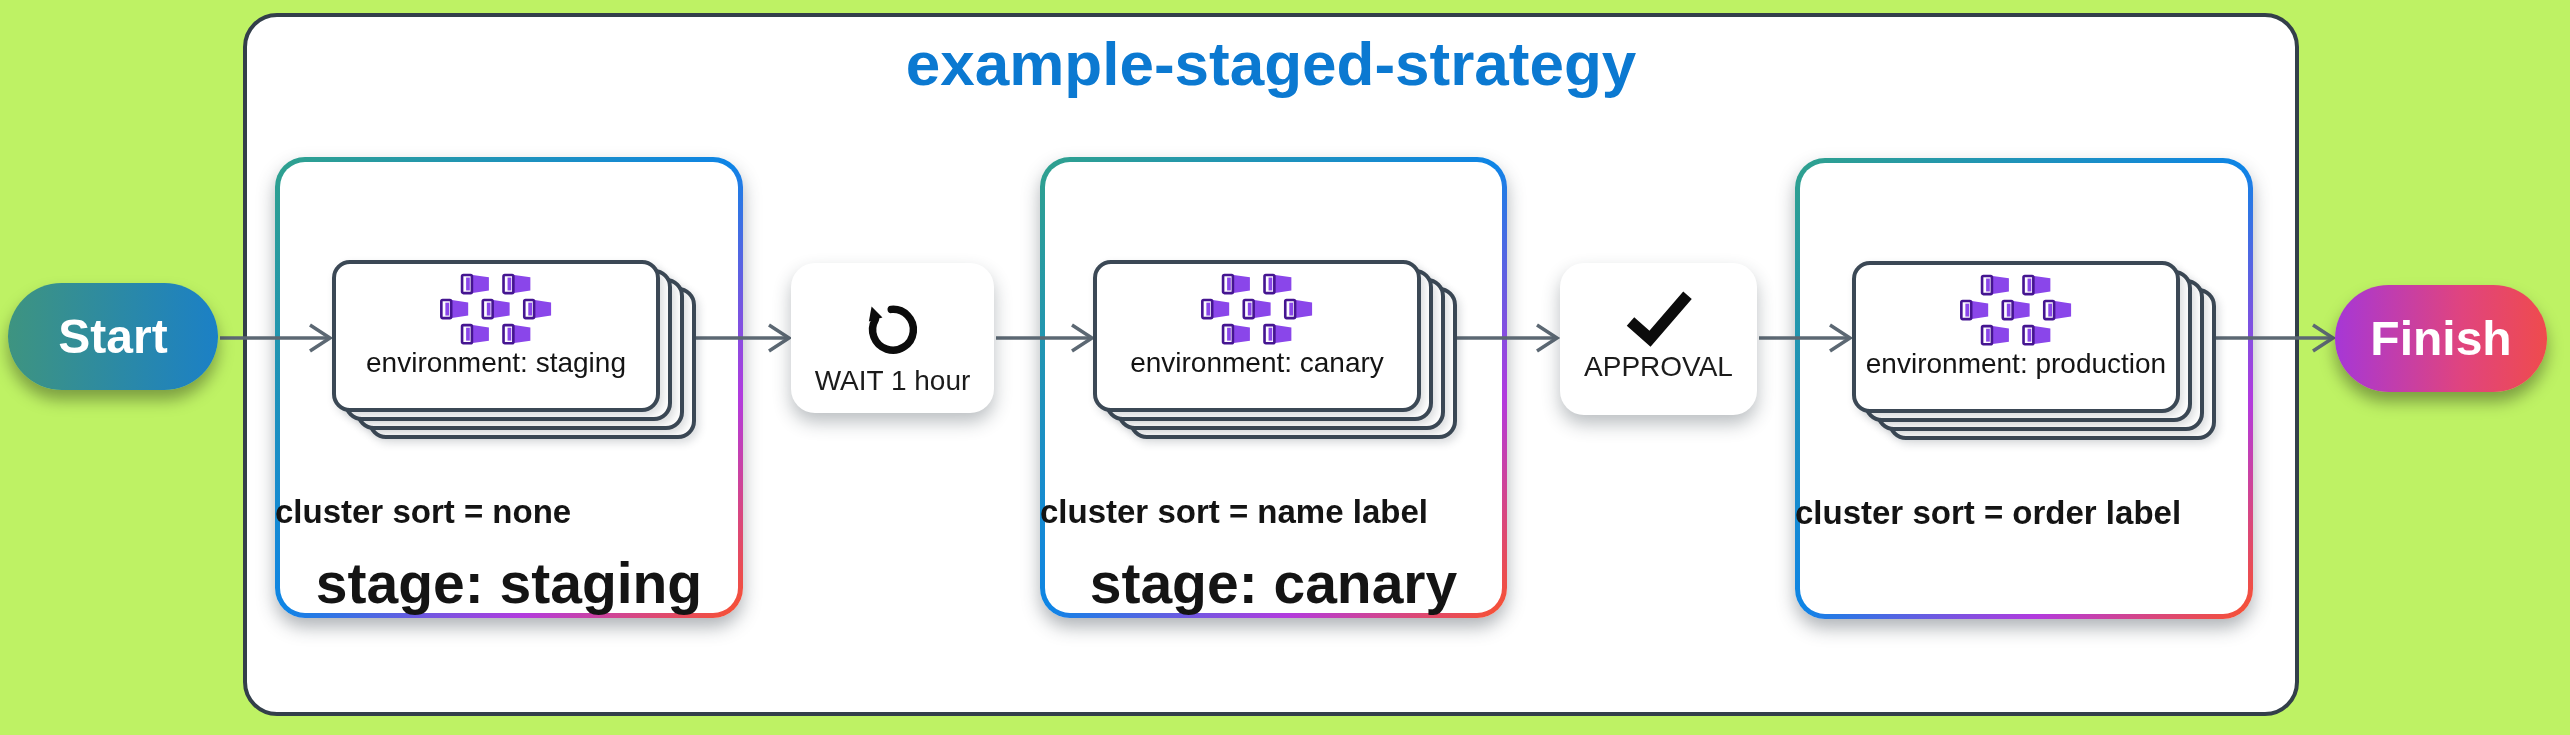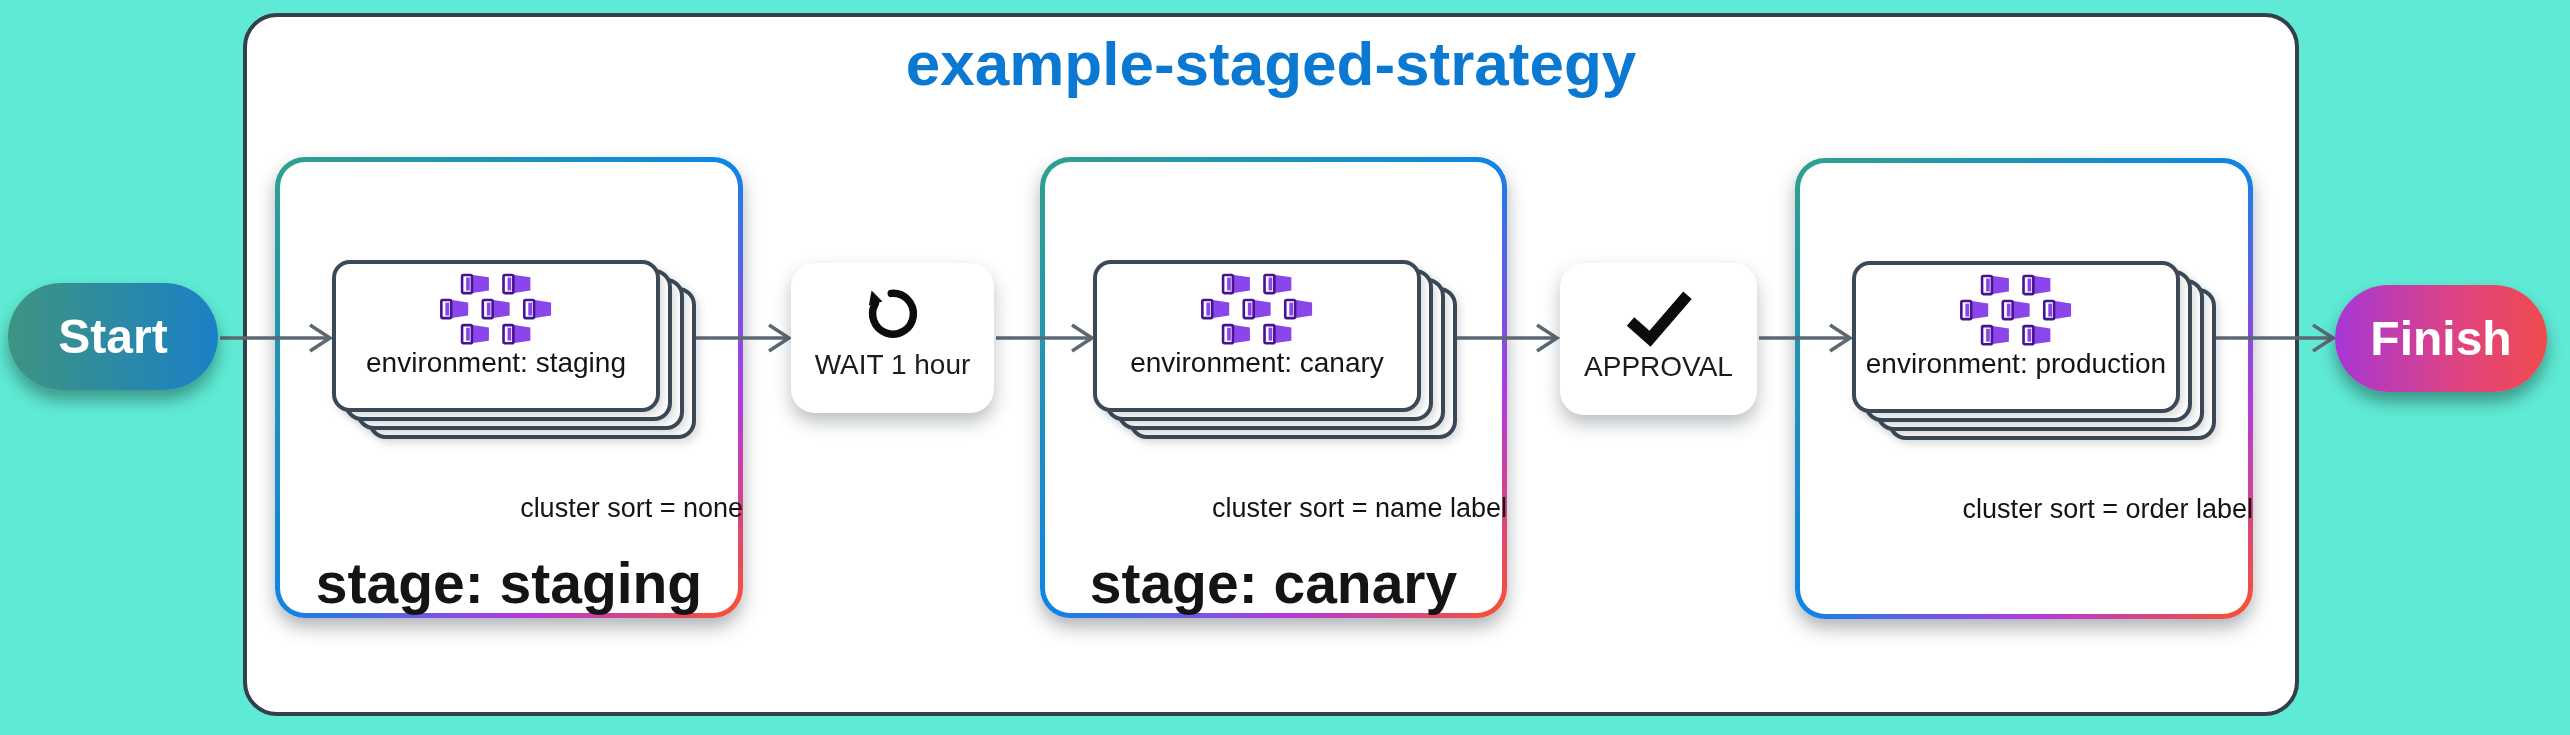--- a/index.html
+++ b/index.html
@@ -1,17 +1,17 @@
 <!DOCTYPE html>
 <html><head>
 <meta charset="utf-8">
 <style>
   html,body{margin:0;padding:0;background:#ffffff;}
   body{font-family:"Liberation Sans", sans-serif; color:#141414;}
-  .canvas{position:relative;width:2570px;height:735px;background:#5eead4;overflow:hidden;}
+  .canvas{position:relative;width:2570px;height:735px;background:#bef264;overflow:hidden;}
 
   
   .strategy-container{position:absolute;left:243px;top:13px;width:2056px;height:703px;
     border:4px solid #333f4a;border-radius:34px;background:#ffffff;box-sizing:border-box;}
   .strategy-title{position:absolute;left:243px;top:28px;width:2056px;text-align:center;
     font-size:62px;font-weight:bold;color:#0b79d1;letter-spacing:0px;}
 
   
   .stage-border{position:absolute;border-radius:30px;padding:5px;box-sizing:border-box;
     background:linear-gradient(135deg,#2fa18d 0%,#0e84e6 50%,#b23ade 76%,#f4503a 98%);
@@ -28,30 +28,30 @@
   .stack-3{left:1852px;top:261px;padding-left:10px;}
   .card-layer{position:absolute;width:328px;height:152px;background:#ffffff;
     border:4px solid #3b4855;border-radius:18px;box-sizing:border-box;
     box-shadow:3px 4px 8px rgba(44,55,66,.18);}
   .layer-back3{left:36px;top:27px;}
   .layer-back2{left:24px;top:18px;}
   .layer-back1{left:12px;top:9px;}
   .card-front{left:0;top:0;display:flex;flex-direction:column;align-items:center;justify-content:flex-start;padding-top:9px;}
   .environment-label{font-size:28px;font-weight:normal;margin-top:2px;white-space:nowrap;}
 
-  .cluster-sort-label{position:absolute;left:0;width:100%;text-align:right;top:336px;
-    font-size:27px;font-weight:normal;}
+  .cluster-sort-label{position:absolute;left:0;width:100%;text-align:left;top:336px;
+    font-size:33px;font-weight:bold;}
   .stage-label{position:absolute;left:0;width:100%;text-align:center;top:393px;
     font-size:57px;font-weight:bold;}
 
   
   .step-box{position:absolute;z-index:4;background:#ffffff;border-radius:24px;
     box-shadow:0 9px 18px rgba(44,55,66,.32);display:flex;flex-direction:column;
     align-items:center;justify-content:flex-start;box-sizing:border-box;}
-  .wait-box{left:791px;top:263px;width:203px;height:150px;padding-top:14px;}
+  .wait-box{left:791px;top:263px;width:203px;height:150px;padding-top:14px;justify-content:center;}
   .approval-box{left:1560px;top:263px;width:197px;height:152px;padding-top:24px;}
   .step-label{font-size:28px;font-weight:normal;color:#1b1b1b;margin-top:4px;white-space:nowrap;}
 
   
   .pill{position:absolute;z-index:4;border-radius:54px;display:flex;align-items:center;justify-content:center;
     color:#ffffff;font-size:48px;font-weight:bold;box-shadow:0 10px 16px rgba(0,0,0,.35);}
   .start-pill{left:8px;top:283px;width:210px;height:107px;
     background:linear-gradient(90deg,#3e9480 0%,#1b80c6 100%);}
   .finish-pill{left:2335px;top:285px;width:212px;height:107px;
     background:linear-gradient(90deg,#a637d6 0%,#e0447e 60%,#ef4b4d 100%);}

